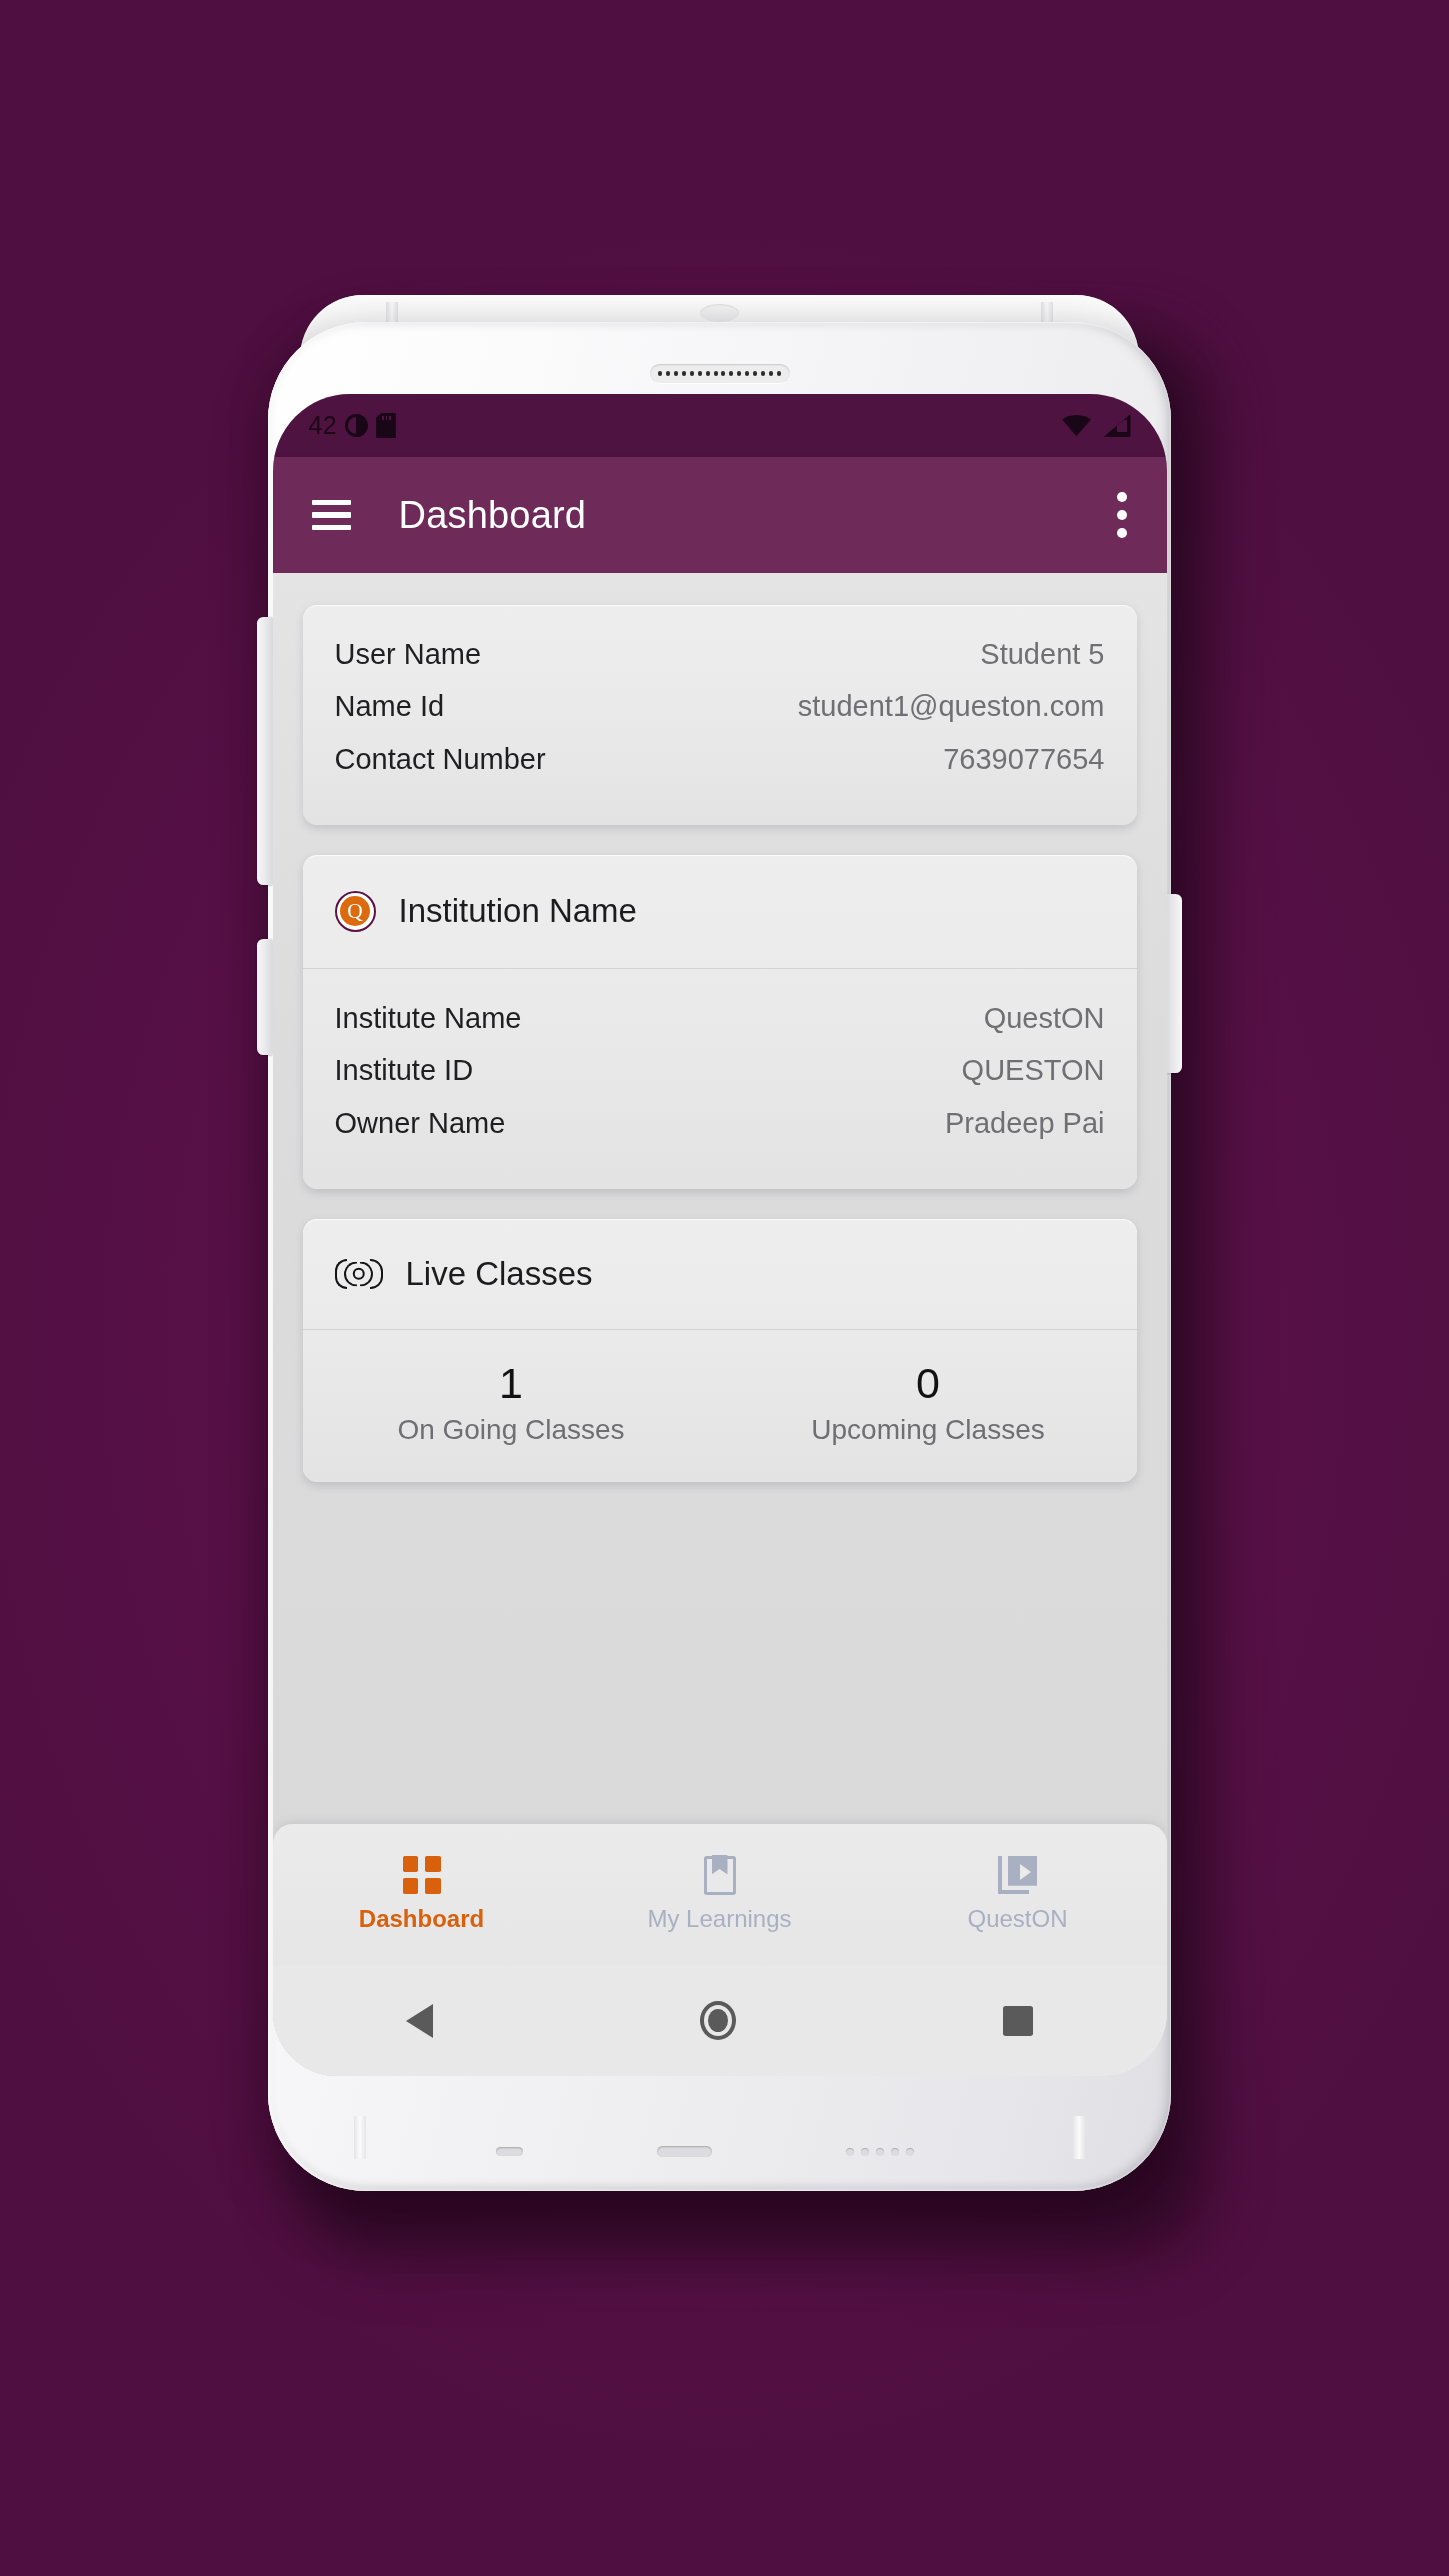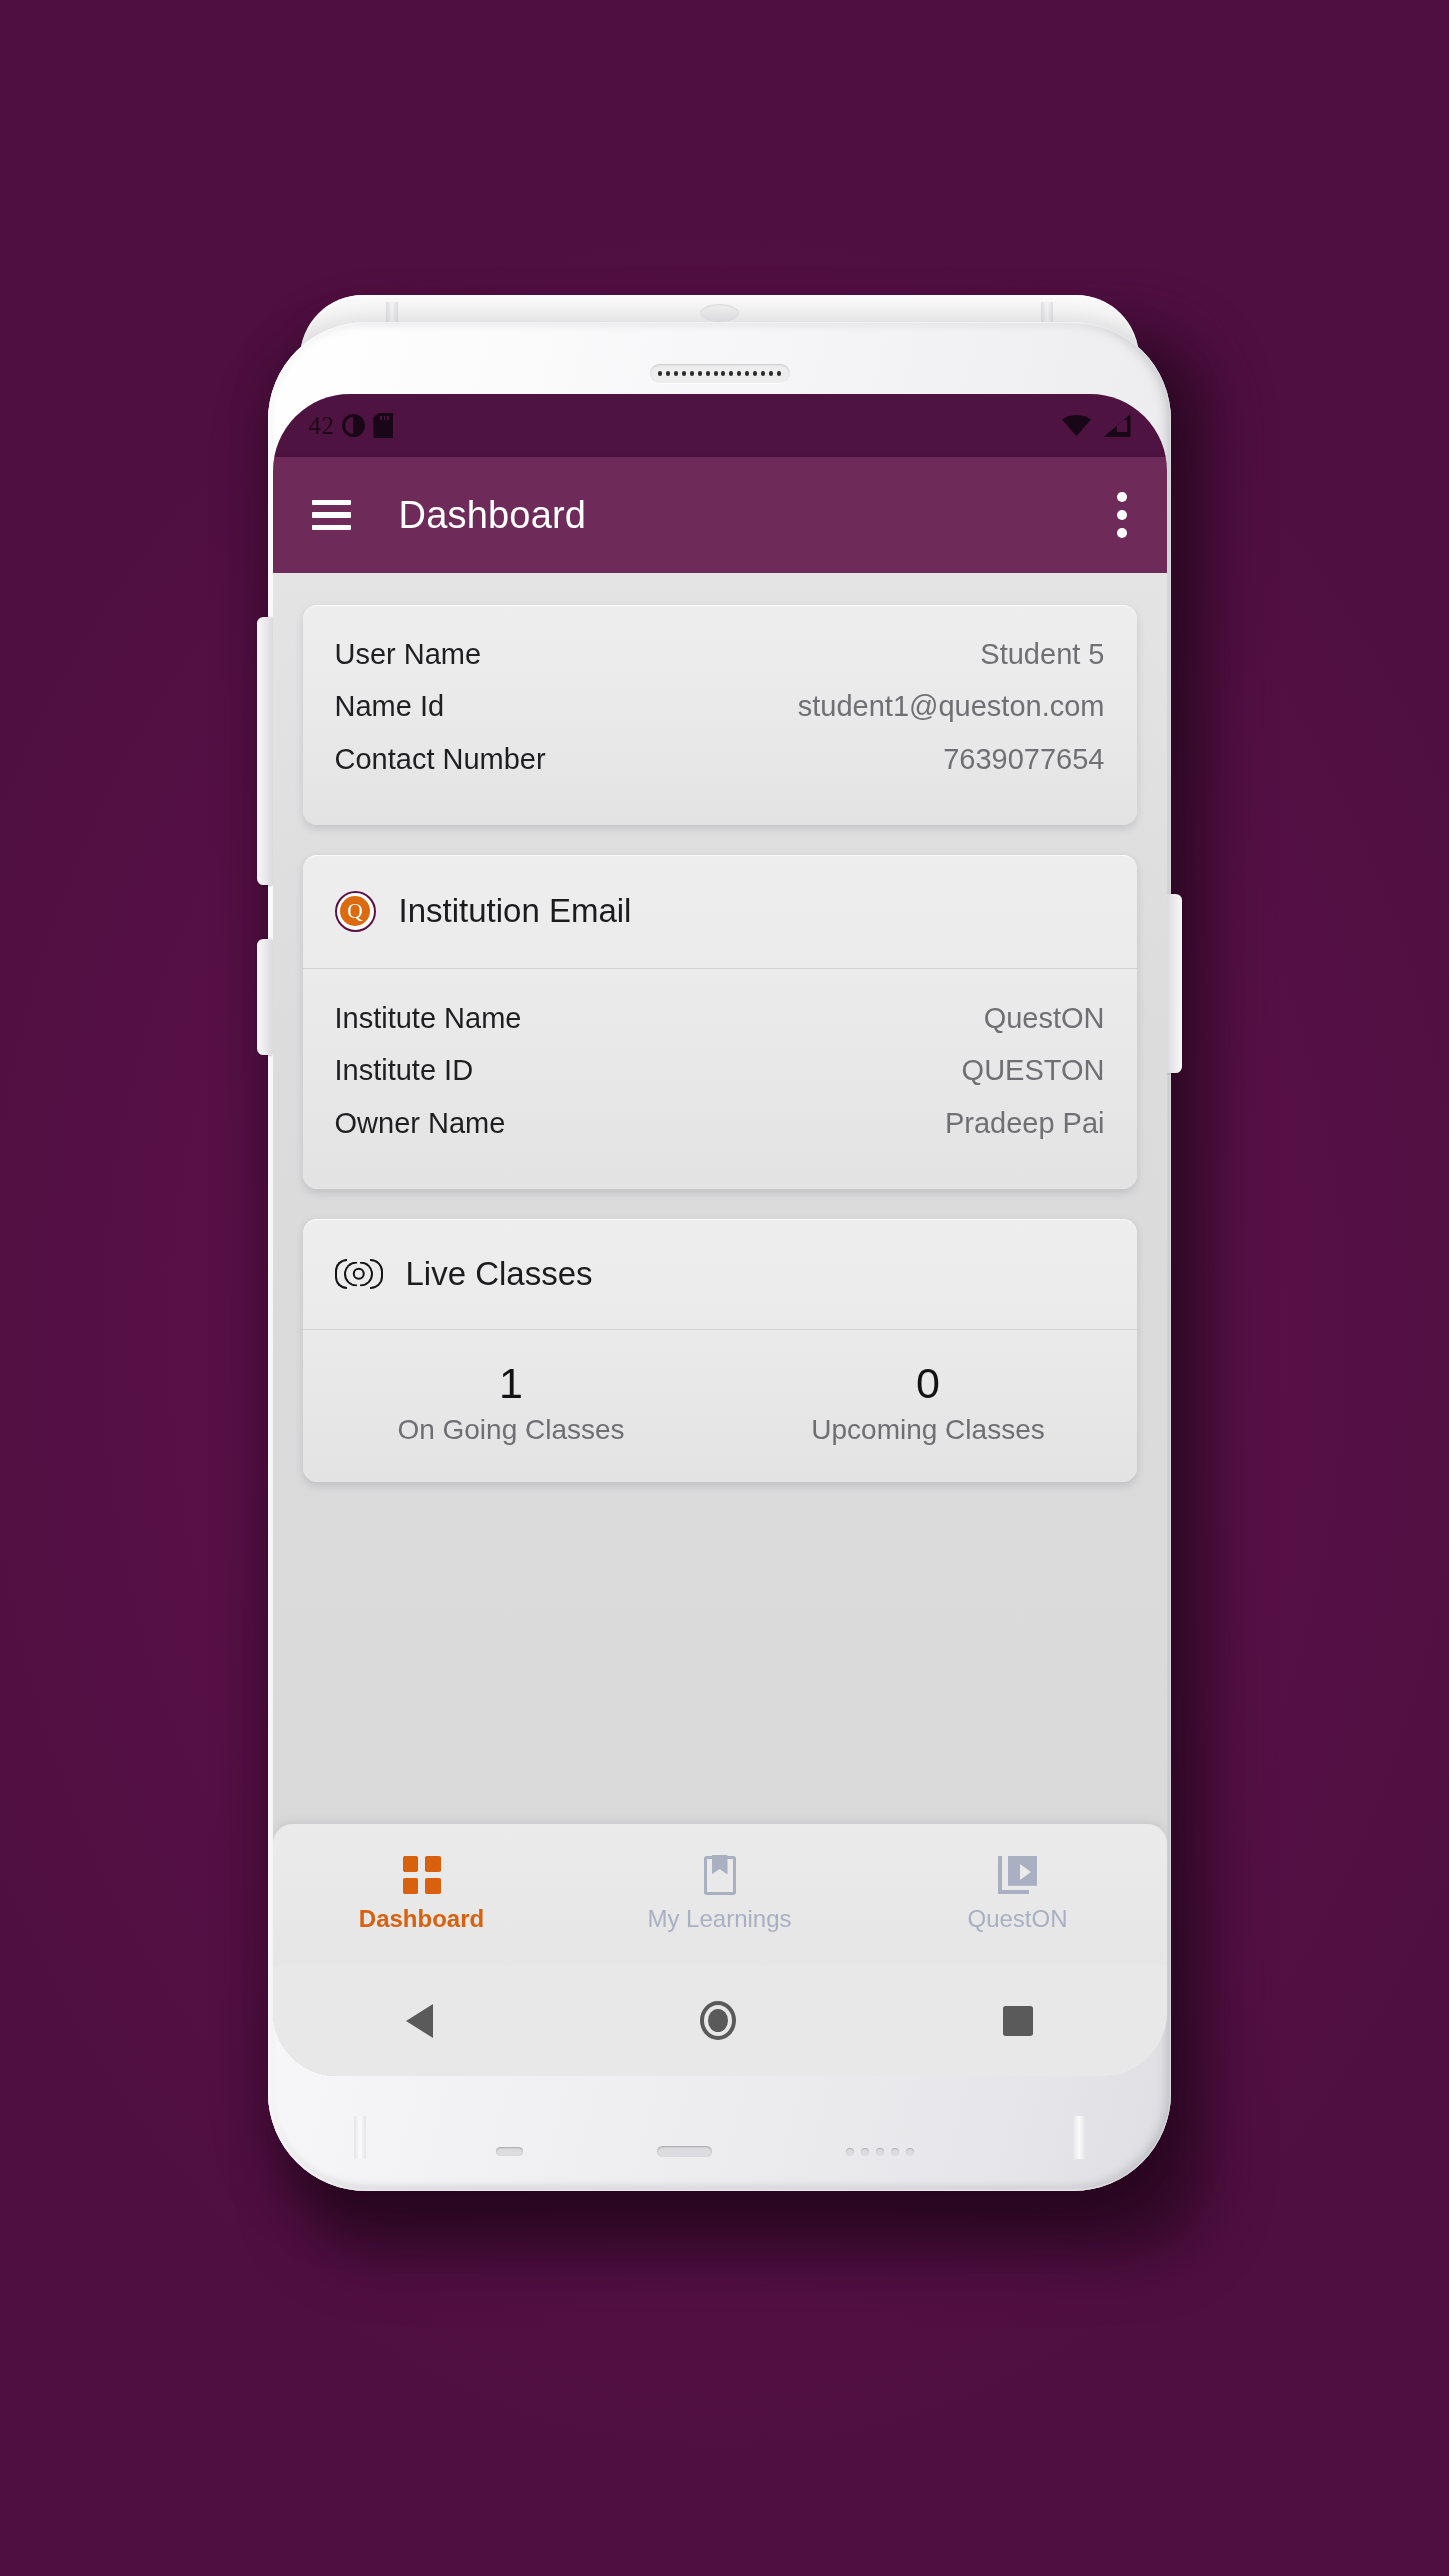--- a/index.html
+++ b/index.html
@@ -165,21 +165,21 @@
   
   .statusbar {
     position: relative;
     height: 63px;
     background: #4E1340;
     display: flex;
     align-items: center;
     padding: 0 36px;
     color: #120510;
   }
-  .sb-left { display: flex; align-items: center; gap: 8px; font-family: Liberation Serif, serif; }
+  .sb-left { display: flex; align-items: center; gap: 8px; }
   .sb-time { font-size: 25px; letter-spacing: 0.4px; color:#1d0818; font-weight: 400; }
   .sb-right { margin-left: auto; display: flex; align-items: center; gap: 12.5px; }
 
   .ic-dnd {
     width: 23px; height: 23px; border-radius: 50%;
     border: 3.6px solid #190718;
     background: linear-gradient(90deg, transparent 50%, #190718 50%);
   }
   .ic-sd {
     width: 19.7px; height: 25px;
@@ -527,21 +527,21 @@
               <span class="row-value">7639077654</span>
             </div>
           </div>
         </div>
 
         <div class="card">
           <div class="card-head">
             <span class="ic-q">
               <i>Q</i>
             </span>
-            <span class="card-title">Institution Email</span>
+            <span class="card-title">Institution Name</span>
           </div>
           <div class="card-body">
             <div class="row">
               <span class="row-label">Institute Name</span>
               <span class="row-value">QuestON</span>
             </div>
             <div class="row">
               <span class="row-label">Institute ID</span>
               <span class="row-value">QUESTON</span>
             </div>

